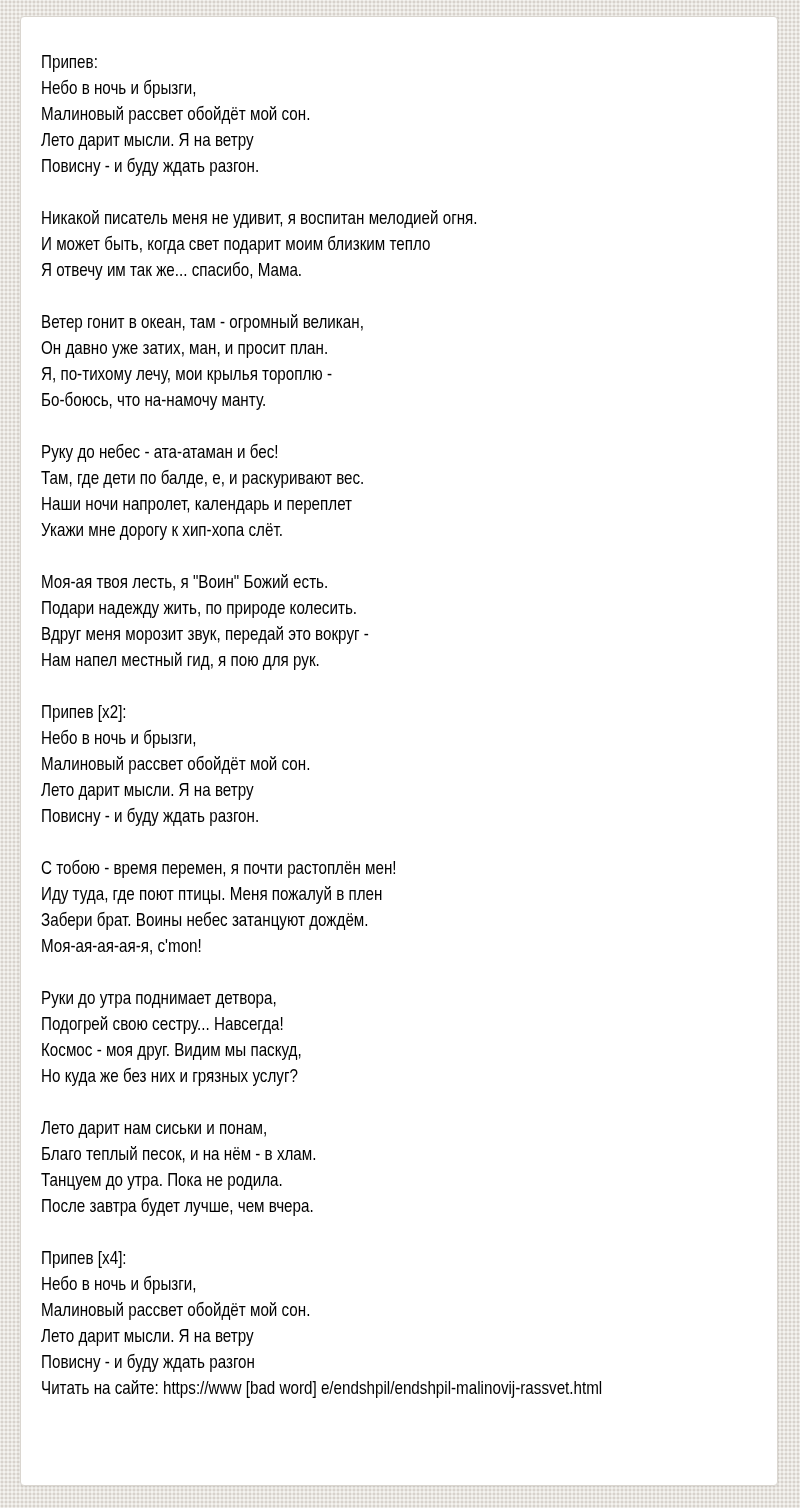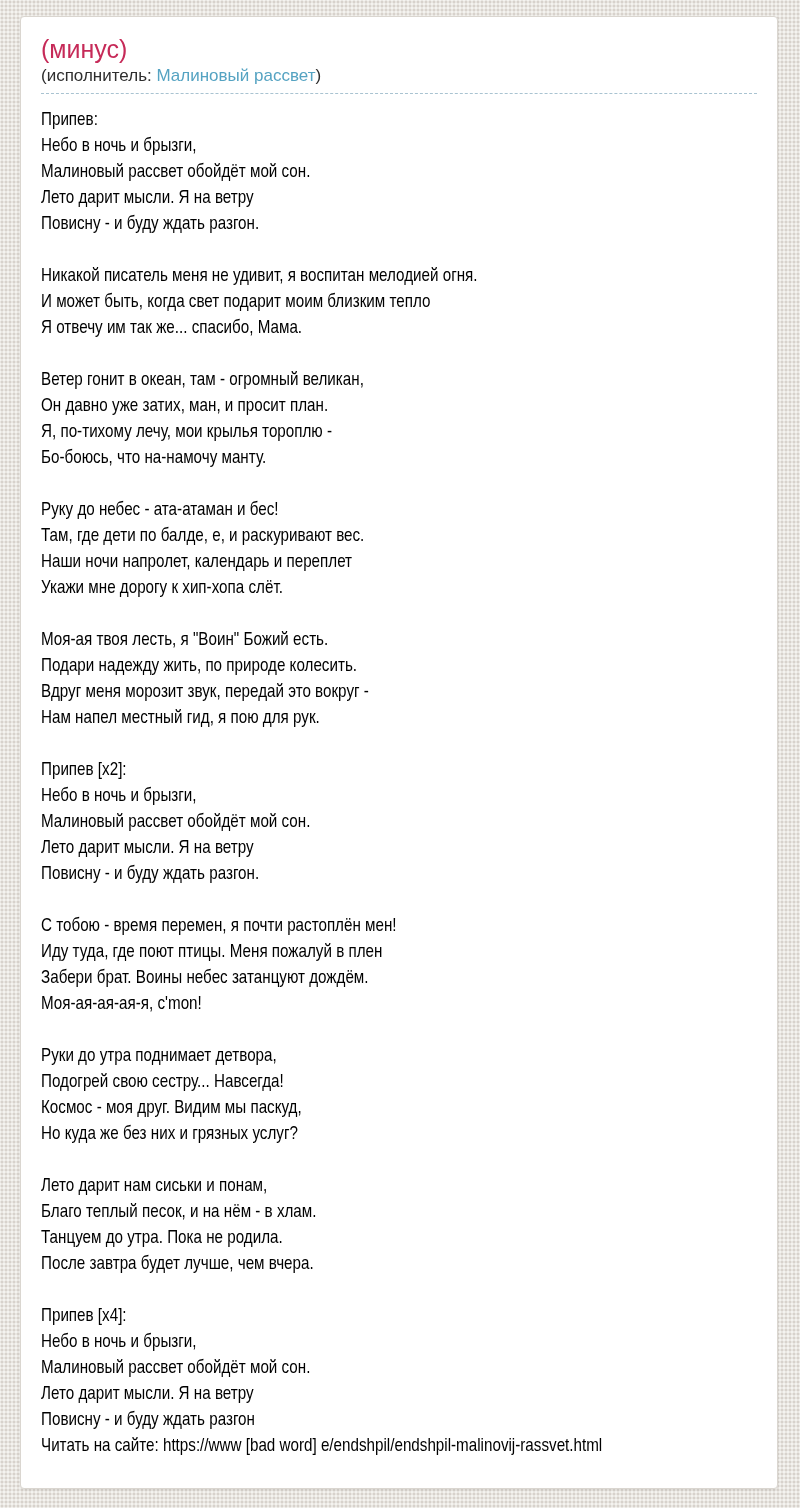--- a/index.html
+++ b/index.html
@@ -67,24 +67,20 @@
   }
   .stanza:last-child {
     margin-bottom: 0;
   }
 </style>
 </head>
 <body>
 
 <div class="card">
 
-  <div class="header">
-    <h1 class="title">(минус)</h1>
-    <div class="artist-line"><span>(исполнитель: </span><a class="artist-link">Малиновый рассвет</a><span>)</span></div>
-  </div>
 
   <div class="lyrics-scale">
     <div>
         <div class="stanza">
           <div class="lyric-line">Припев:</div>
           <div class="lyric-line">Небо в ночь и брызги,</div>
           <div class="lyric-line">Малиновый рассвет обойдёт мой сон.</div>
           <div class="lyric-line">Лето дарит мысли. Я на ветру</div>
           <div class="lyric-line">Повисну - и буду ждать разгон.</div>
         </div>

